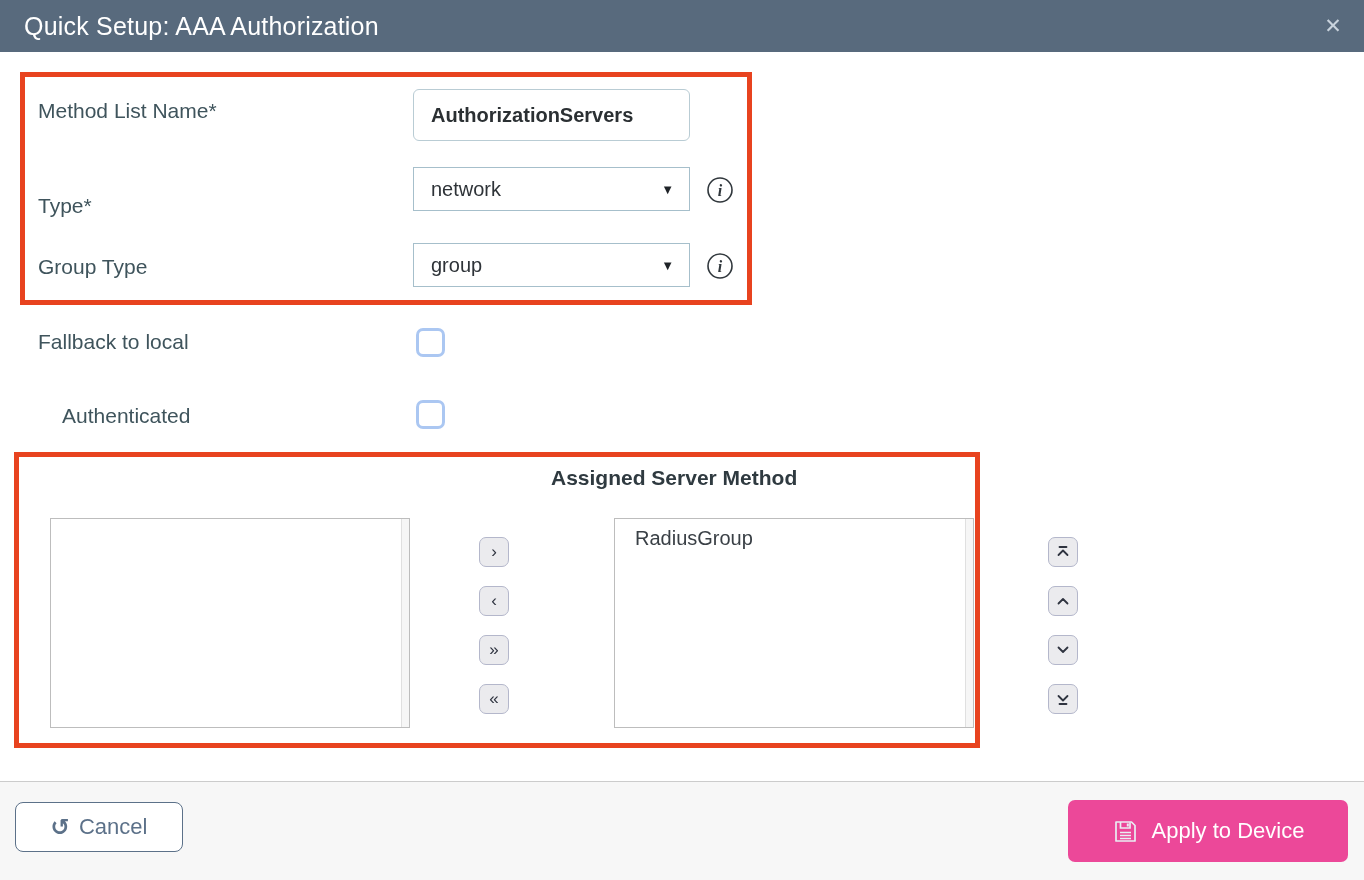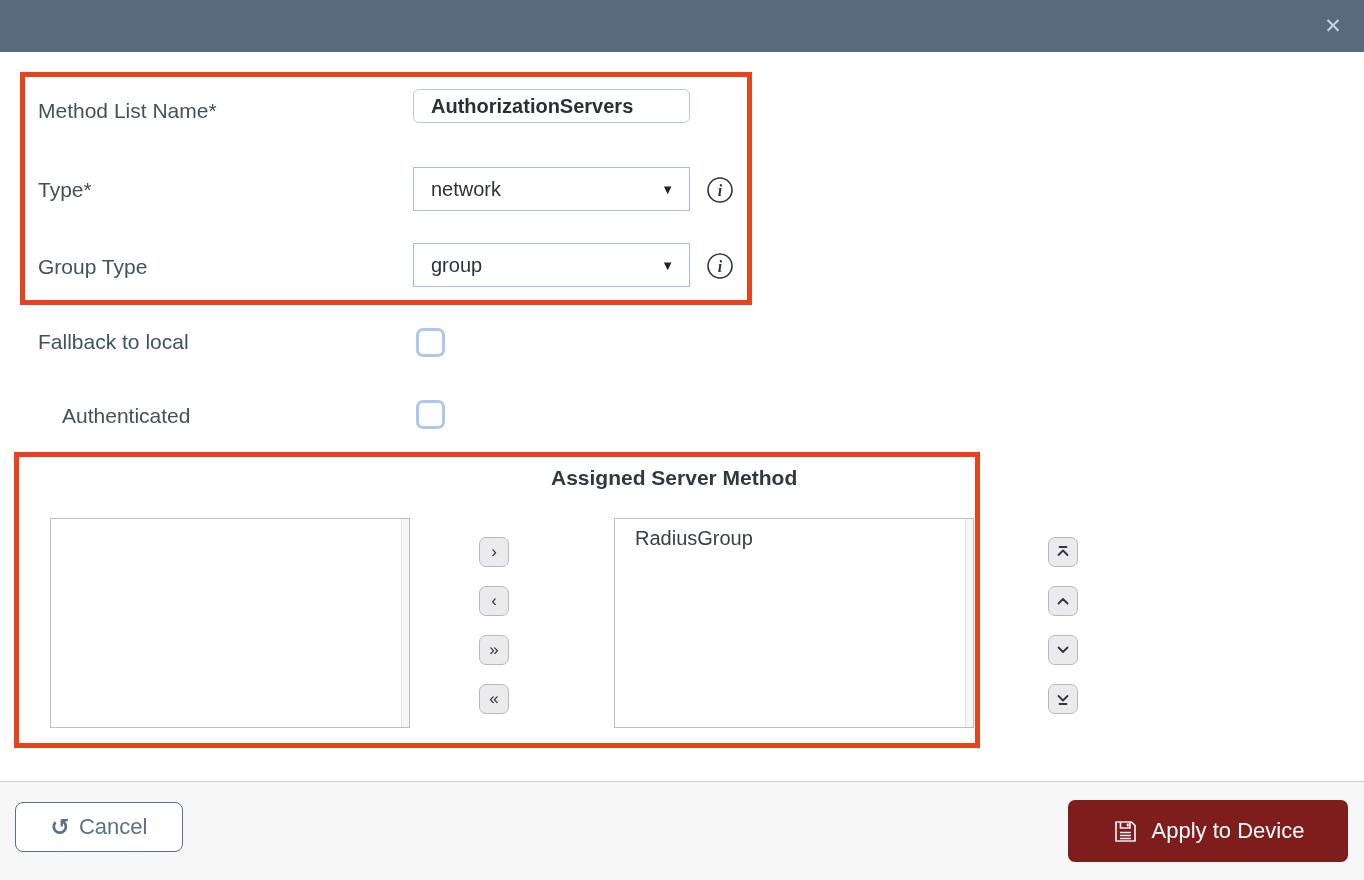--- a/index.html
+++ b/index.html
@@ -13,22 +13,22 @@
   .title-text{position:absolute;left:24px;top:0;height:52px;line-height:52px;
     color:#ffffff;font-size:25px;letter-spacing:.2px;}
   .close-btn{position:absolute;right:14px;top:0;height:52px;width:34px;display:flex;
     align-items:center;justify-content:center;color:#c9d3dd;font-size:21px;font-weight:bold;cursor:pointer;}
   
   .hl{position:absolute;border:5px solid #e8431f;pointer-events:none;}
   .hl1{left:20px;top:72px;width:732px;height:233px;}
   .hl2{left:14px;top:452px;width:966px;height:296px;}
   
   .f-label{position:absolute;left:38px;font-size:21px;color:#3f545c;text-align:right;}
-  .l1{top:99px;} .l2{top:178px;} .l3{top:255px;} .l4{top:330px;} .l5{top:404px;margin-left:24px;}
-  .text-input{position:absolute;left:413px;top:89px;width:277px;height:34px;
+  .l1{top:99px;} .l2{top:194px;} .l3{top:255px;} .l4{top:330px;} .l5{top:404px;margin-left:24px;}
+  .text-input{position:absolute;left:413px;top:89px;width:277px;height:52px;
     border:1px solid #b9ccd4;border-radius:6px;padding:15px 17px;
     font-family:inherit;font-size:20px;font-weight:bold;color:#2b3033;outline:none;}
   .select{position:absolute;left:413px;width:277px;height:44px;border:1px solid #a6bfcb;
     border-radius:0;background:#fff;display:flex;align-items:center;padding:0 17px;
     font-size:20px;color:#2e3338;cursor:pointer;}
   .sel1{top:167px;} .sel2{top:243px;}
   .caret{position:absolute;right:15px;top:50%;transform:translateY(-50%);
     font-size:13px;color:#1f2328;}
   .info{position:absolute;left:706px;width:28px;height:28px;cursor:pointer;}
   .info1{top:176px;} .info2{top:252px;}
@@ -54,30 +54,31 @@
   
   .footer{position:absolute;left:0;top:781px;width:100%;height:99px;background:#f7f7f7;
     border-top:1px solid #cccccc;}
   .cancel-btn{position:absolute;left:15px;top:802px;width:168px;height:50px;background:#fff;
     border:1.5px solid #5c7189;border-radius:8px;color:#5c7189;font-size:22px;
     display:flex;align-items:center;justify-content:center;gap:9px;cursor:pointer;
     font-family:inherit;}
   .undo-glyph{font-size:23px;font-weight:bold;line-height:1;
     font-family:"DejaVu Sans",sans-serif;}
   .apply-btn{position:absolute;left:1068px;top:800px;width:280px;height:62px;
-    background:#7f1d1d;border:none;border-radius:7px;color:#fff;font-size:22px;
+    background:#ec4899;border:none;border-radius:7px;color:#fff;font-size:22px;
     display:flex;align-items:center;justify-content:center;gap:13px;cursor:pointer;
     font-family:inherit;}
 </style>
 </head>
 <body>
 
 <div class="stage">
 
   <div class="title-bar">
+    <span class="title-text">Quick Setup: AAA Authorization</span>
     <span class="close-btn">✕</span>
   </div>
 
   <div class="hl hl1"></div>
   <div class="hl hl2"></div>
 
   <span class="f-label l1">Method List Name*</span>
   <input class="text-input" type="text" value="AuthorizationServers" style="">
 
   <span class="f-label l2">Type*</span>

